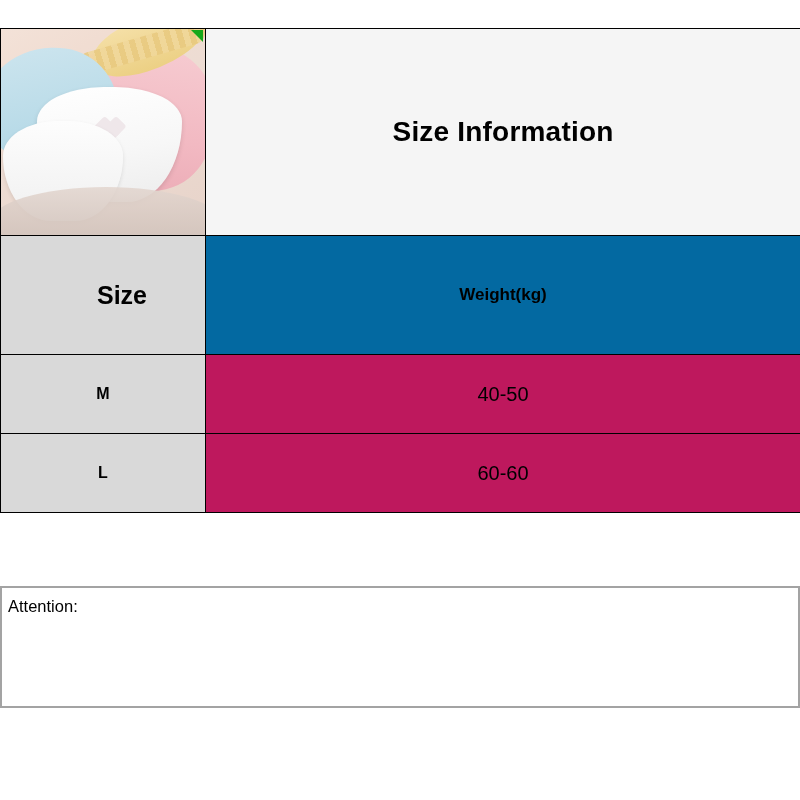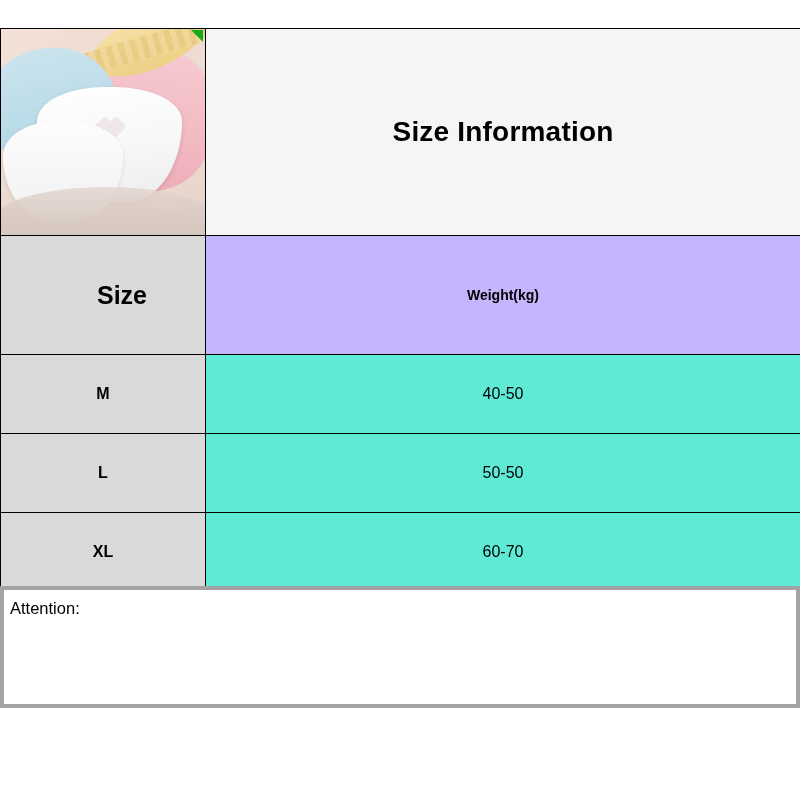--- a/index.html
+++ b/index.html
@@ -160,44 +160,44 @@
 
   .head-row .head-size {
     height: 118px;
     background: #d9d9d9;
     font-size: 25px;
     font-weight: bold;
     padding-left: 38px;
   }
   .head-row .head-weight {
     height: 118px;
-    background: #c4b5fd;
-    font-size: 14px;
+    background: #0369a1;
+    font-size: 17px;
     font-weight: bold;
   }
 
   .data-row .cell-size {
     height: 78px;
     background: #d9d9d9;
     font-size: 16px;
     font-weight: bold;
   }
   .data-row .cell-weight {
     height: 78px;
-    background: #5eead4;
-    font-size: 16px;
+    background: #be185d;
+    font-size: 20px;
   }
 
   .attention {
     position: absolute;
     left: 0px;
     top: 586px;
     width: 800px;
     height: 122px;
-    border: 4px solid #a3a3a3;
+    border: 2px solid #a3a3a3;
     box-sizing: border-box;
     background: #ffffff;
     padding: 5px 6px 0 6px;
   }
   .attention p {
     margin: 0 0 2px 0;
     font-size: 16.5px;
     line-height: 26px;
     color: #000000;
     white-space: nowrap;
@@ -237,25 +237,21 @@
         <td class="head-size">Size</td>
         <td class="head-weight">Weight(kg)</td>
       </tr>
 
       <tr class="data-row">
         <td class="cell-size">M</td>
         <td class="cell-weight">40-50</td>
       </tr>
       <tr class="data-row">
         <td class="cell-size">L</td>
-        <td class="cell-weight">50-50</td>
-      </tr>
-      <tr class="data-row">
-        <td class="cell-size">XL</td>
-        <td class="cell-weight">60-70</td>
+        <td class="cell-weight">60-60</td>
       </tr>
     </tbody>
   </table>
 
   <div class="attention">
     <p>Attention:</p>
   </div>
 
 </div>
 

